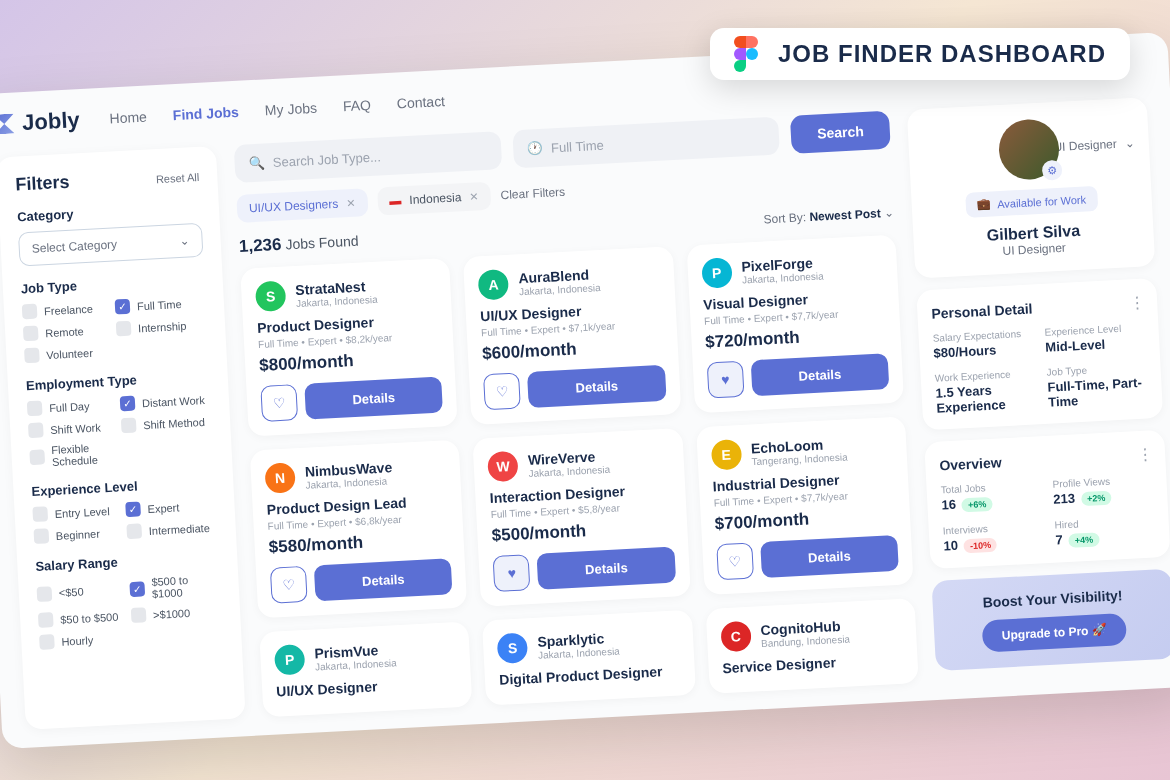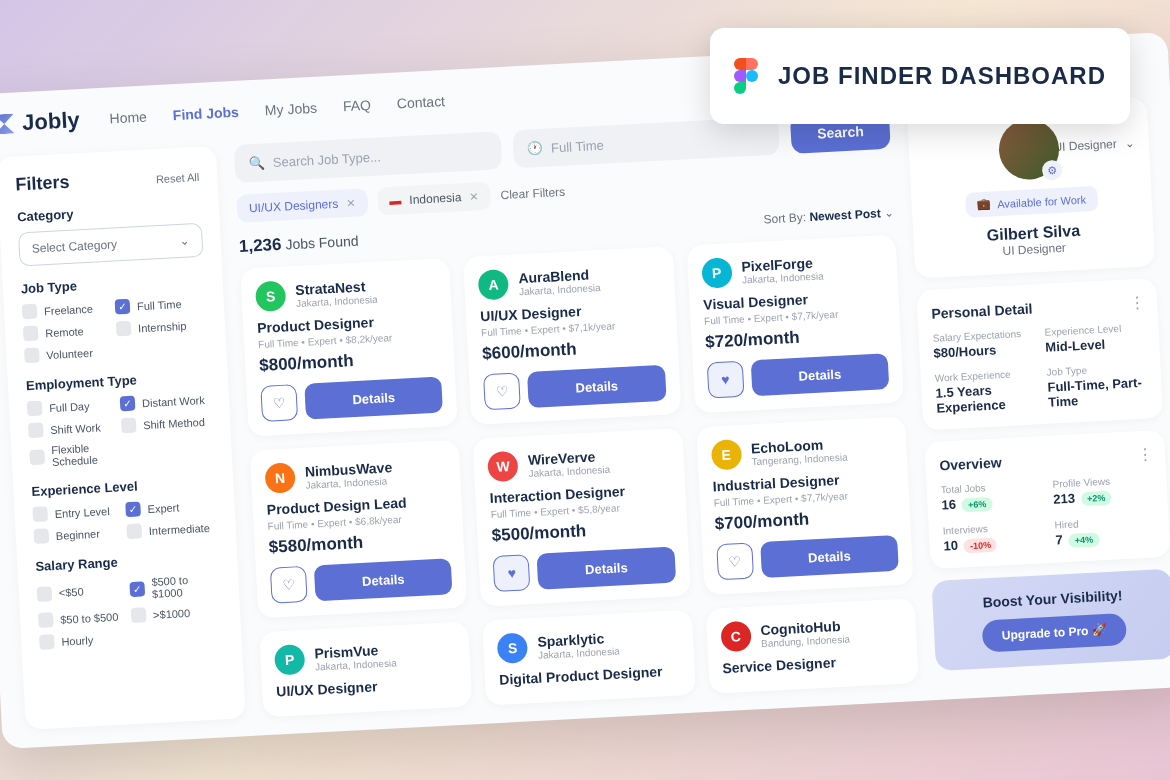--- a/index.html
+++ b/index.html
@@ -72,21 +72,21 @@
 .pgrid { display: grid; grid-template-columns: 1fr 1fr; gap: 12px; }
 .plabel { font-size: 10px; color: #9ca3af; margin-bottom: 2px; }
 .pval { font-size: 13px; font-weight: 700; color: #1a2b4a; }
 .stat-row { display: flex; align-items: baseline; gap: 6px; }
 .badge { font-size: 9px; padding: 2px 6px; border-radius: 8px; font-weight: 600; }
 .badge.up { background: #d1fae5; color: #059669; }
 .badge.down { background: #fee2e2; color: #dc2626; }
 .boost { background: linear-gradient(135deg,#d4d9f5,#c5ccf0); border-radius: 16px; padding: 16px; text-align: center; }
 .boost-title { font-size: 14px; font-weight: 800; color: #1a2b4a; margin-bottom: 10px; }
 .boost-btn { background: #5b6fd4; color: #fff; border: none; border-radius: 20px; padding: 9px 20px; font-size: 12px; font-weight: 600; cursor: pointer; }
-.banner { position: absolute; top: 28px; right: 40px; background: #fff; border-radius: 14px; padding: 30px 24px; display: flex; align-items: center; gap: 20px; box-shadow: 0 8px 30px rgba(0,0,0,0.15); z-index: 10; }
+.banner { position: absolute; top: 28px; right: 40px; background: #fff; border-radius: 14px; padding: 8px 24px; display: flex; align-items: center; gap: 20px; box-shadow: 0 8px 30px rgba(0,0,0,0.15); z-index: 10; }
 .banner-title { font-size: 24px; font-weight: 900; letter-spacing: 1px; color: #1a2b4a; }
 .figma { width: 24px; height: 36px; display: flex; flex-direction: column; }
 .figma span { height: 12px; }
 .f1 { display: flex; } .f1 i { width: 12px; height: 12px; } .f1 i:first-child { background: #f24e1e; border-radius: 6px 0 0 6px; } .f1 i:last-child { background: #ff7262; border-radius: 0 6px 6px 0; }
 .f2 { display: flex; } .f2 i { width: 12px; height: 12px; } .f2 i:first-child { background: #a259ff; border-radius: 6px 0 0 6px; } .f2 i:last-child { background: #1abcfe; border-radius: 50%; }
 .f3 i { display: block; width: 12px; height: 12px; background: #0acf83; border-radius: 6px 0 6px 6px; }
 .user-pill { position: absolute; top: 94px; right: 38px; display: flex; align-items: center; gap: 8px; font-size: 12px; color: #6b7280; }
 .user-pill .av { width: 30px; height: 30px; border-radius: 50%; background: linear-gradient(135deg,#8b5a3c,#3c5a2b); }
 </style>
 </head>

